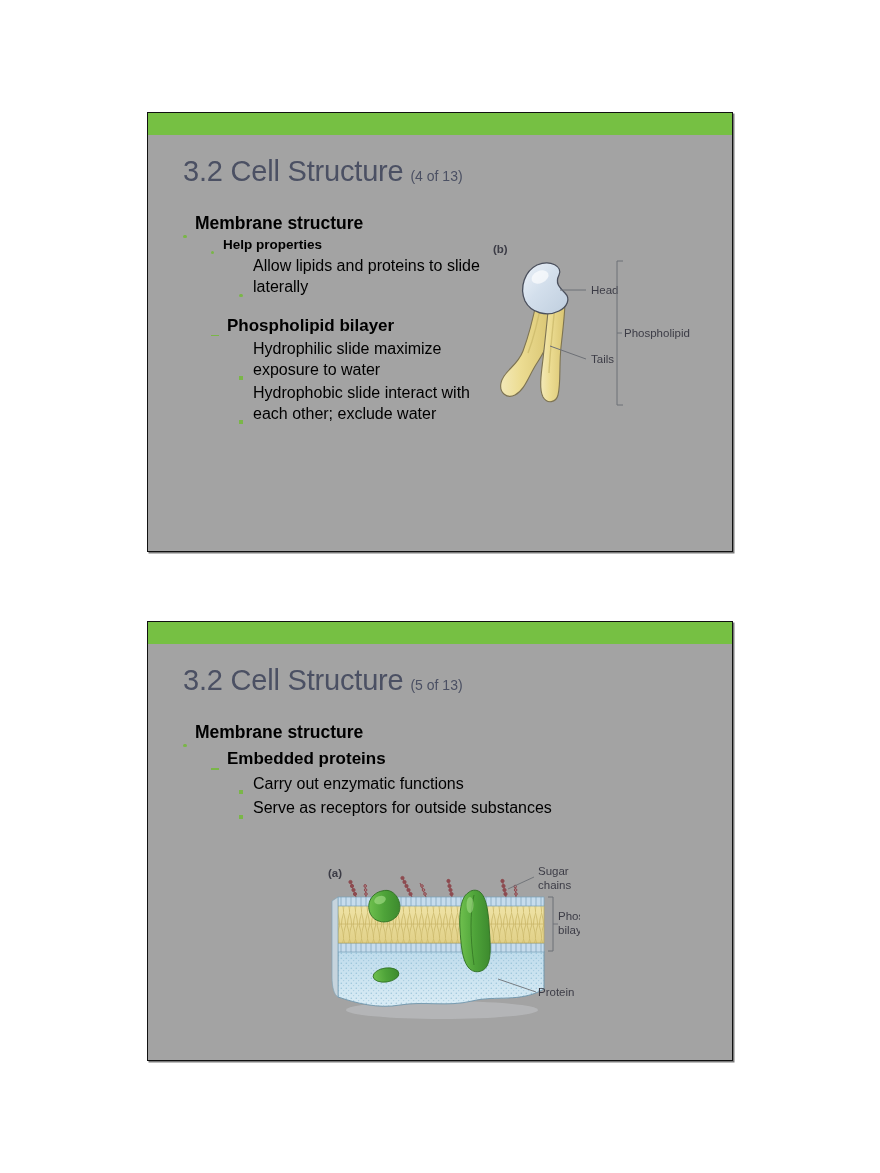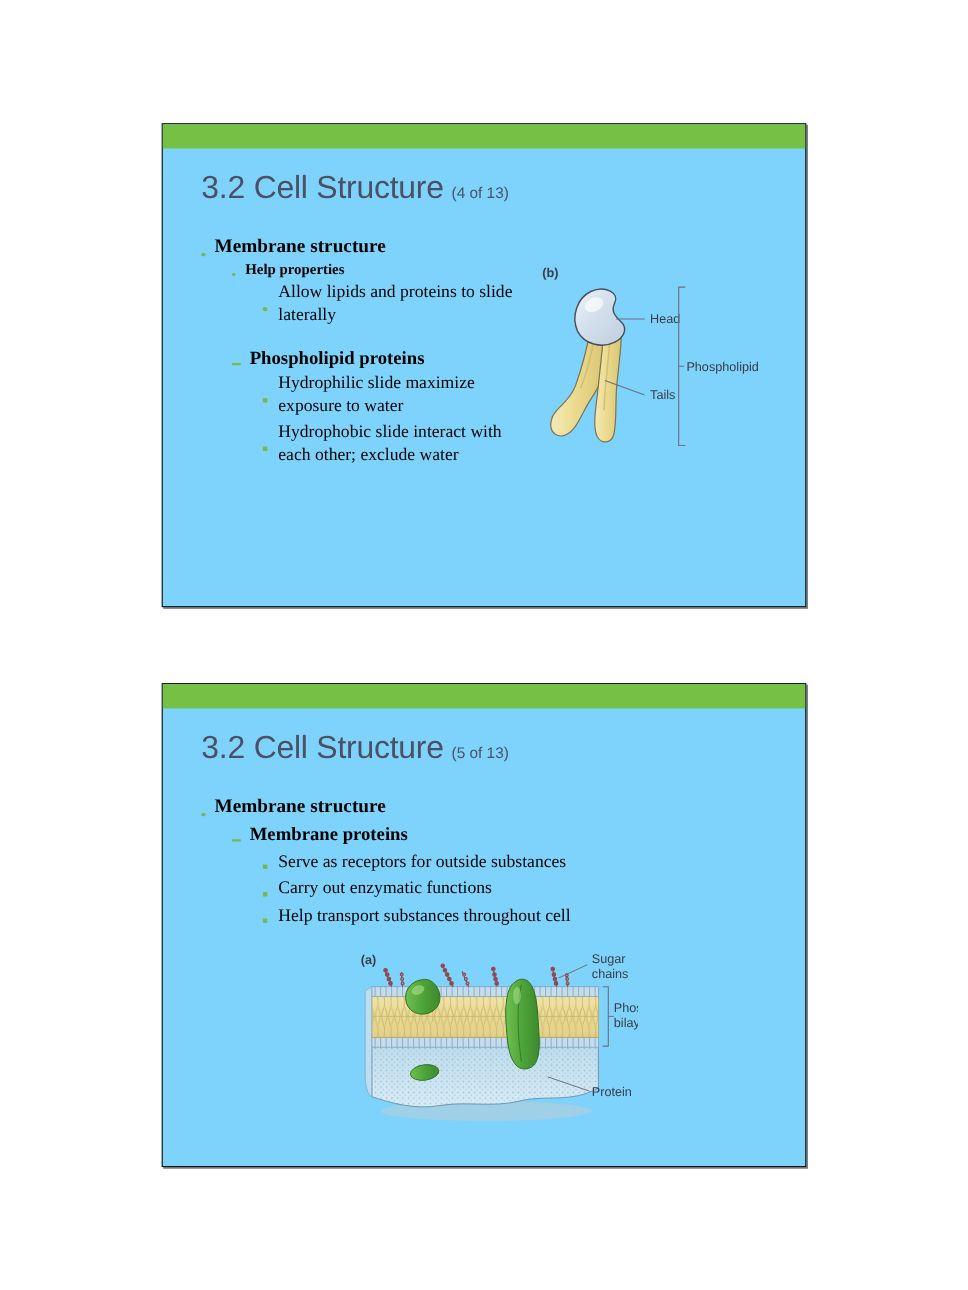--- a/index.html
+++ b/index.html
@@ -21,21 +21,21 @@
     left: 0; top: 0;
     width: 880px;
     height: 1173px;
   }
 
   
   .slide {
     position: absolute;
     left: 147px;
     width: 586px;
-    background: #7dd3fc;
+    background: #a3a3a3;
     border: 1px solid #111111;
     box-shadow: 1.5px 1.5px 0 0 #7a7a7a;
     box-sizing: border-box;
   }
   .slide-1 { top: 112px;  height: 440px; }
   .slide-2 { top: 621px;  height: 440px; }
 
   .slide-bar {
     position: absolute;
     left: 0; top: 0;
@@ -69,23 +69,22 @@
 
   
   .body {
     position: absolute;
     left: 35px;
     top: 100px;
     width: 520px;
   }
   .bl {
     display: flex;
-    align-items: center;
+    align-items: flex-end;
     margin: 0;
-    font-family: Liberation Serif, serif;
   }
   .bl .mark {
     flex: 0 0 auto;
     color: #76c043;
     line-height: 1;
     display: inline-block;
   }
   .bl .txt {
     color: #000000;
     display: block;
@@ -240,21 +239,21 @@
         <span class="mark">
             <i></i>
           </span>
         <span class="txt w-narrow">Allow lipids and proteins to slide laterally</span>
       </div>
 
       <div class="bl lvl2b" style="margin-top:6px;">
         <span class="mark">
             <i></i>
           </span>
-        <span class="txt">Phospholipid proteins</span>
+        <span class="txt">Phospholipid bilayer</span>
       </div>
 
       <div class="bl lvl3s" style="margin-top:3px;">
         <span class="mark">
             <i></i>
           </span>
         <span class="txt w-narrow">Hydrophilic slide maximize exposure to water</span>
       </div>
 
       <div class="bl lvl3s" style="margin-top:3px;">
@@ -325,43 +324,37 @@
         <span class="mark">
             <i></i>
           </span>
         <span class="txt">Membrane structure</span>
       </div>
 
       <div class="bl lvl2b" style="margin-top:5px;">
         <span class="mark">
             <i></i>
           </span>
-        <span class="txt">Membrane proteins</span>
+        <span class="txt">Embedded proteins</span>
       </div>
 
       <div class="bl lvl3s" style="margin-top:4px;">
         <span class="mark">
             <i></i>
           </span>
+        <span class="txt w-wide">Carry out enzymatic functions</span>
+      </div>
+
+      <div class="bl lvl3s" style="margin-top:4px;">
+        <span class="mark">
+            <i></i>
+          </span>
         <span class="txt w-wide">Serve as receptors for outside substances</span>
       </div>
 
-      <div class="bl lvl3s" style="margin-top:4px;">
-        <span class="mark">
-            <i></i>
-          </span>
-        <span class="txt w-wide">Carry out enzymatic functions</span>
-      </div>
-
-      <div class="bl lvl3s" style="margin-top:4px;">
-        <span class="mark">
-            <i></i>
-          </span>
-        <span class="txt w-wide">Help transport substances throughout cell</span>
-      </div>
 
     </div>
 
     <div class="fig-a">
       <span class="fig-label">(a)</span>
 
       <svg class="figsvg" width="260" height="155" viewBox="0 0 260 155">
         <defs>
           <linearGradient id="cytoGrad" x1="0" y1="0" x2="0" y2="1">
             <stop offset="0%" stop-color="#bfdcec"></stop>

